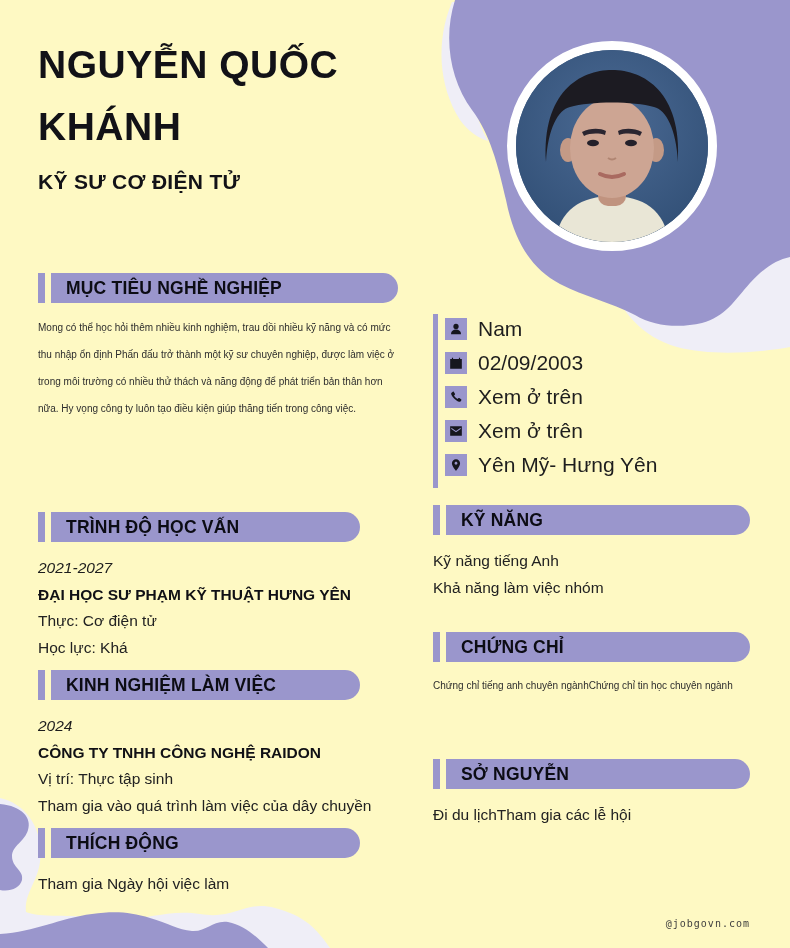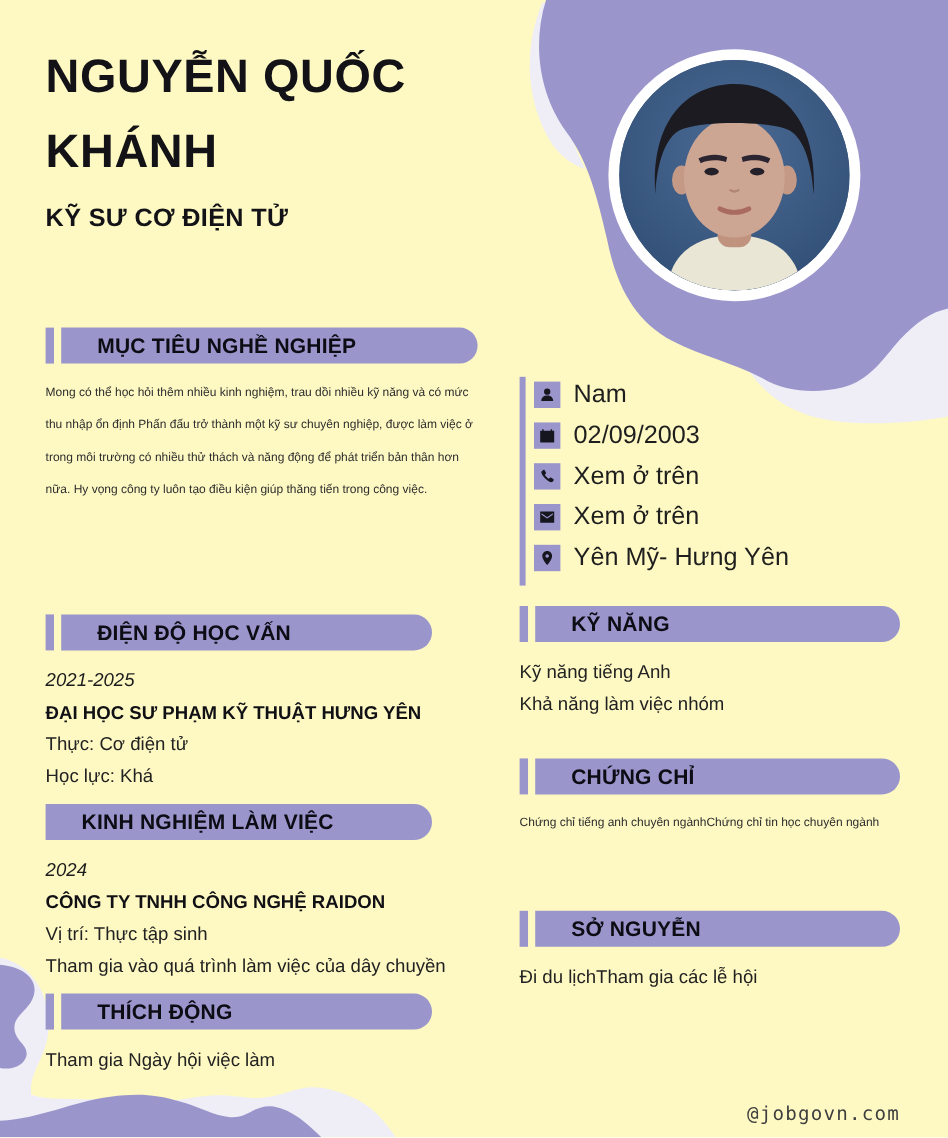--- a/index.html
+++ b/index.html
@@ -29,21 +29,21 @@
     border:9px solid #fff;border-radius:50%;box-sizing:border-box;overflow:hidden;
     background:#3c5a82;
   }
   .photo svg{display:block;width:100%;height:100%;}
   
   .section{position:absolute;}
   .sec-bar{display:flex;height:30px;}
   .sec-accent{width:7px;background:var(--purple);margin-right:6px;}
   .sec-pill{
     flex:1;background:var(--purple);border-radius:0 15px 15px 0;
-    display:flex;align-items:center;padding-left:30px;
+    display:flex;align-items:center;padding-left:15px;
     font-size:17.5px;font-weight:700;color:#0c0c14;letter-spacing:.2px;
   }
   .sec-body{font-size:10px;line-height:27px;color:var(--body);margin-top:11px;}
   .line{font-size:15.5px;line-height:26.5px;color:#222;}
   .line.first{margin-top:13px;}
   .it{font-style:italic;color:#1d1d1d;}
   .bd{font-weight:700;color:#101015;}
   
   .pinfo{position:absolute;left:433px;top:314px;width:317px;
          border-left:5px solid var(--purple);padding-left:7px;box-sizing:border-box;}
@@ -52,21 +52,21 @@
   .icon-tile{
     width:22px;height:22px;background:var(--purple);flex:0 0 22px;
     display:flex;align-items:center;justify-content:center;margin-right:11px;
   }
   .icon-tile svg{width:14px;height:14px;fill:#16161e;}
   .pinfo-text{font-size:21px;color:#1e1e1e;}
   
   .watermark{
     position:absolute;right:40px;top:918px;
     font-family:"DejaVu Sans Mono","Liberation Mono",monospace;
-    font-size:16px;color:#3f3f3f;letter-spacing:1px;margin-left:44px;
+    font-size:10px;color:#3f3f3f;letter-spacing:1px;margin-left:44px;
   }
 </style>
 </head>
 <body>
 
 <div class="page">
 
   <svg class="deco" style="left:430px;top:0;" width="360" height="360" viewBox="0 0 360 360">
     <path d="M22,2 C6,40 8,85 30,120 C38,131 48,138 58,141 C38,106 32,48 42,2 Z" fill="#efeef7"></path>
     <path d="M175,272 C190,312 212,337 247,347 C280,356 327,353 360,347 L360,248 C345,250 330,259 315,275 C300,291 285,301 265,306 C235,313 200,296 175,272 Z" fill="#efeef7"></path>
@@ -110,30 +110,30 @@
     <div class="sec-bar">
       <div class="sec-accent"></div>
       <div class="sec-pill">MỤC TIÊU NGHỀ NGHIỆP</div>
     </div>
     <div class="sec-body">Mong có thể học hỏi thêm nhiều kinh nghiệm, trau dồi nhiều kỹ năng và có mức thu nhập ổn định Phấn đấu trở thành một kỹ sư chuyên nghiệp, được làm việc ở trong môi trường có nhiều thử thách và năng động để phát triển bản thân hơn nữa. Hy vọng công ty luôn tạo điều kiện giúp thăng tiến trong công việc.</div>
   </div>
 
   <div class="section" style="left:38px;top:512px;width:322px;">
     <div class="sec-bar">
       <div class="sec-accent"></div>
-      <div class="sec-pill">ĐIỆN ĐỘ HỌC VẤN</div>
-    </div>
-    <div class="line first it">2021-2025</div>
+      <div class="sec-pill">TRÌNH ĐỘ HỌC VẤN</div>
+    </div>
+    <div class="line first it">2021-2027</div>
     <div class="line bd">ĐẠI HỌC SƯ PHẠM KỸ THUẬT HƯNG YÊN</div>
     <div class="line">Thực: Cơ điện tử</div>
     <div class="line">Học lực: Khá</div>
   </div>
 
   <div class="section" style="left:38px;top:670px;width:360px;">
-    <div class="sec-bar" style="width:322px;flex-direction:column;">
+    <div class="sec-bar" style="width:322px;">
       <div class="sec-accent"></div>
       <div class="sec-pill">KINH NGHIỆM LÀM VIỆC</div>
     </div>
     <div class="line first it">2024</div>
     <div class="line bd">CÔNG TY TNHH CÔNG NGHỆ RAIDON</div>
     <div class="line">Vị trí: Thực tập sinh</div>
     <div class="line">Tham gia vào quá trình làm việc của dây chuyền</div>
   </div>
 
   <div class="section" style="left:38px;top:828px;width:360px;">

